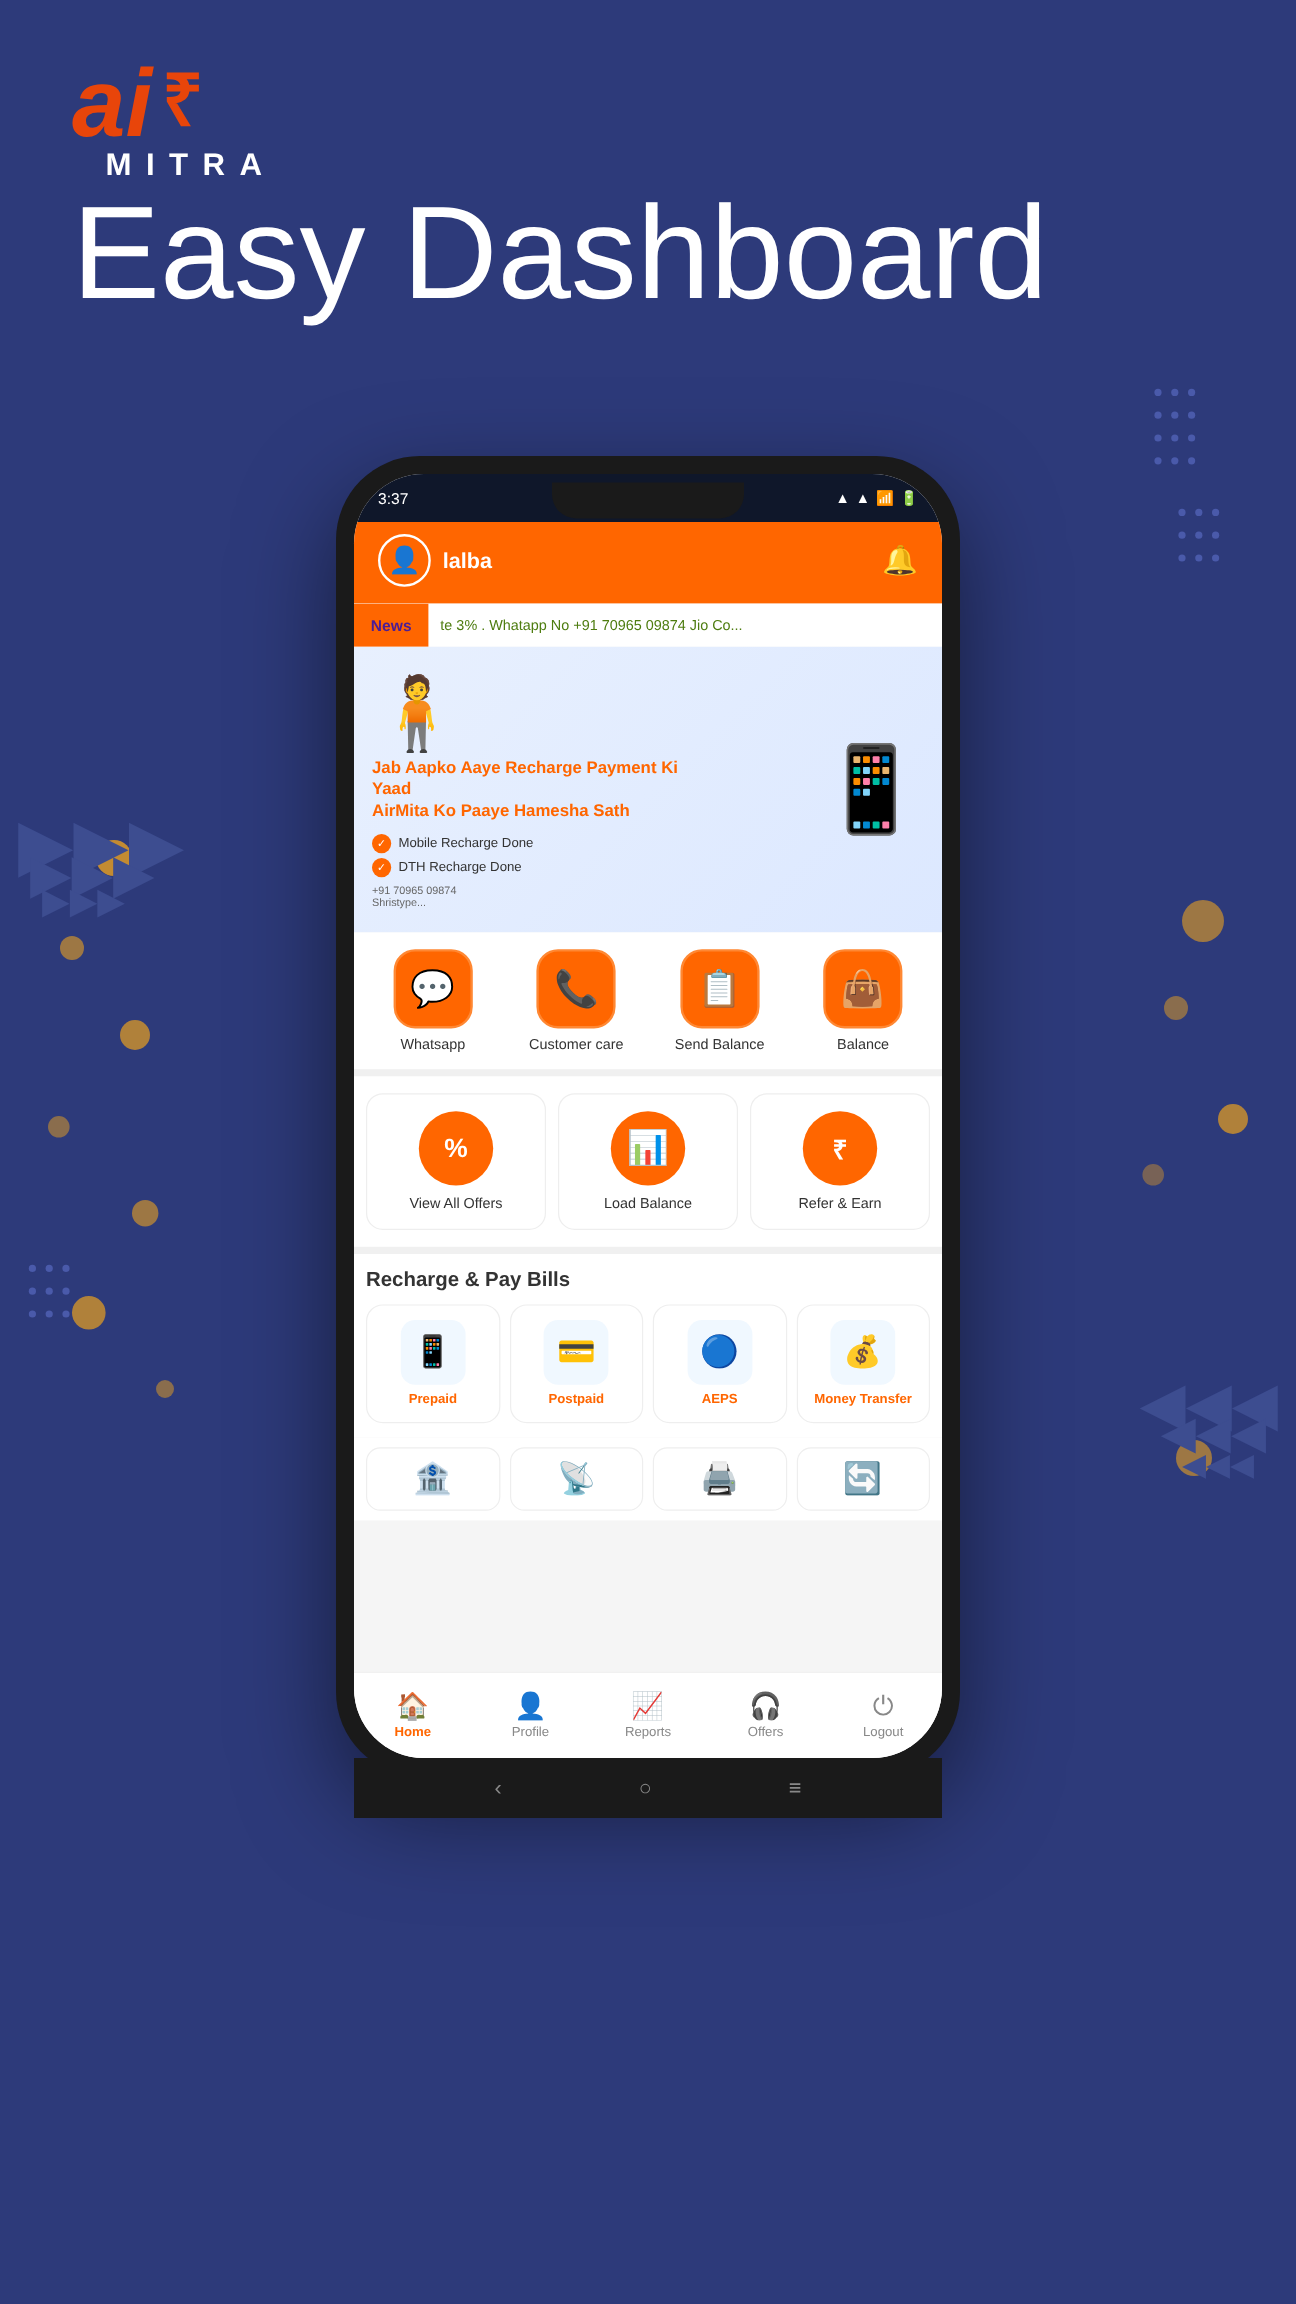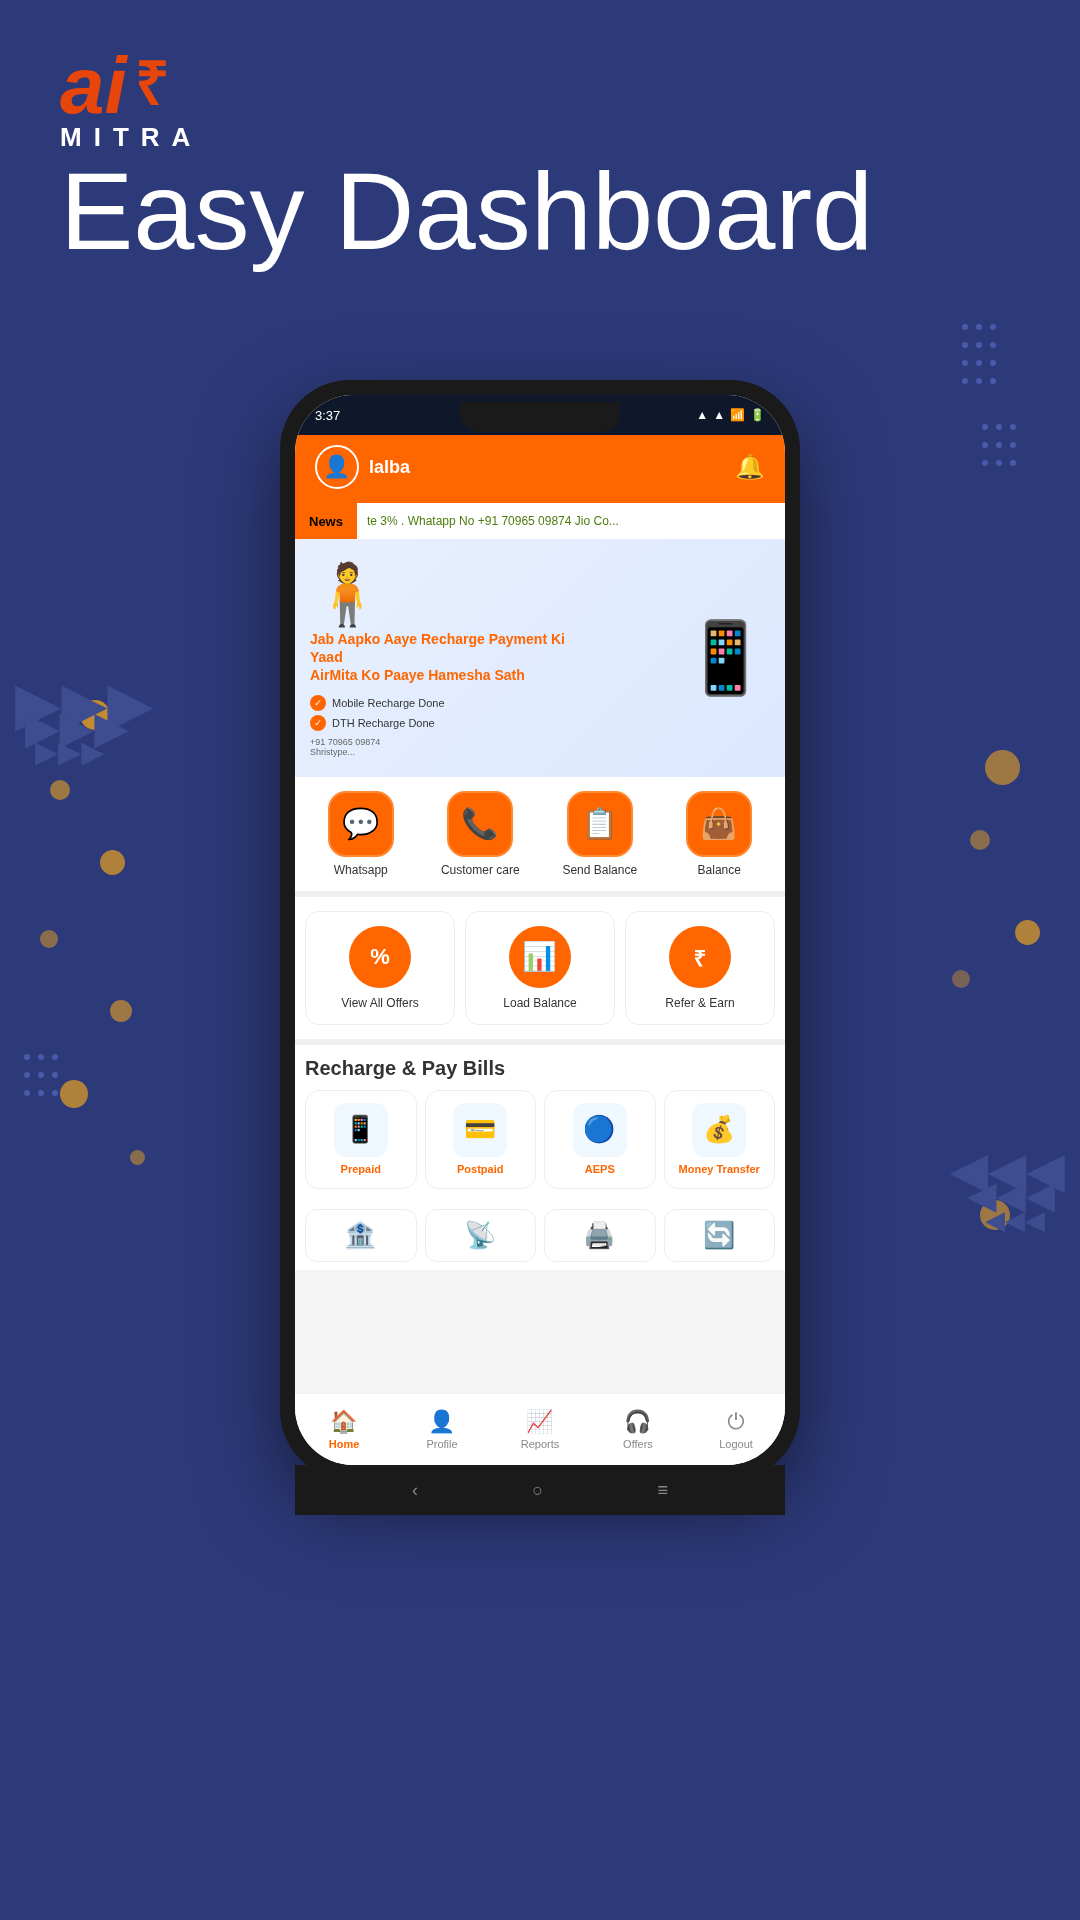--- a/index.html
+++ b/index.html
@@ -103,21 +103,21 @@
     
     .news-ticker {
       background: white;
       display: flex;
       align-items: center;
       overflow: hidden;
       height: 36px;
     }
     .news-label {
       background: #ff6600;
-      color: #000000;
+      color: #4c1d95;
       padding: 6px 14px;
       font-size: 13px;
       font-weight: 700;
       white-space: nowrap;
       height: 100%;
       display: flex;
       align-items: center;
     }
     .news-text { font-size: 12px; color: #4d7c0f; padding-left: 10px; white-space: nowrap; overflow: hidden; }
 
@@ -191,21 +191,21 @@
       display: flex; align-items: center; justify-content: center;
       font-size: 28px; color: white;
     }
     .util-label { font-size: 12px; color: #333; text-align: center; }
 
     
     .recharge-section {
       background: white;
       padding: 12px 10px;
     }
-    .section-title { font-size: 20px; font-weight: 700; color: #333; margin-bottom: 10px; }
+    .section-title { font-size: 17px; font-weight: 700; color: #333; margin-bottom: 10px; }
     .recharge-grid {
       display: grid;
       grid-template-columns: repeat(4, 1fr);
       gap: 8px;
     }
     .recharge-btn {
       display: flex; flex-direction: column; align-items: center; gap: 6px;
       padding: 12px 6px;
       background: white;
       border: 1.5px solid #eee;
@@ -338,21 +338,21 @@
   ◀◀◀
 </div>
 <div style="position:absolute;right:35px;top:1210px;color:#3d4d90;font-size:26px;line-height:0.8;">
   ◀◀◀
 </div>
 
 <div class="logo-area">
   <div style="position:relative;">
     <span style="font-size:80px;font-weight:900;color:#e8450a;font-style:italic;">ai</span>
     <span style="font-size:60px;font-weight:900;color:#e8450a;vertical-align:top;margin-left:4px;">₹</span>
-    <div style="font-size:26px;font-weight:800;color:white;letter-spacing:12px;margin-top:-10px;">MITRA</div>
+    <div style="font-size:26px;font-weight:800;color:white;letter-spacing:12px;margin-top:-10px;margin-left:28px;">MITRA</div>
   </div>
 </div>
 
 <div class="headline">Easy Dashboard</div>
 
 <div class="phone-container">
   <div class="phone-outer">
     <div class="phone-notch"></div>
     <div class="phone-screen">
 

